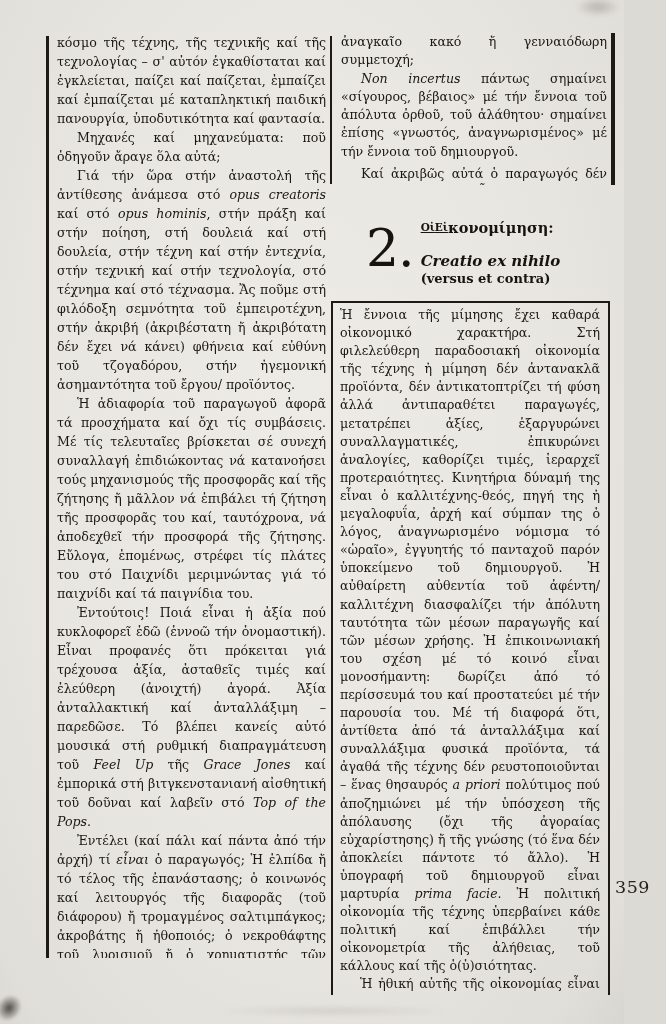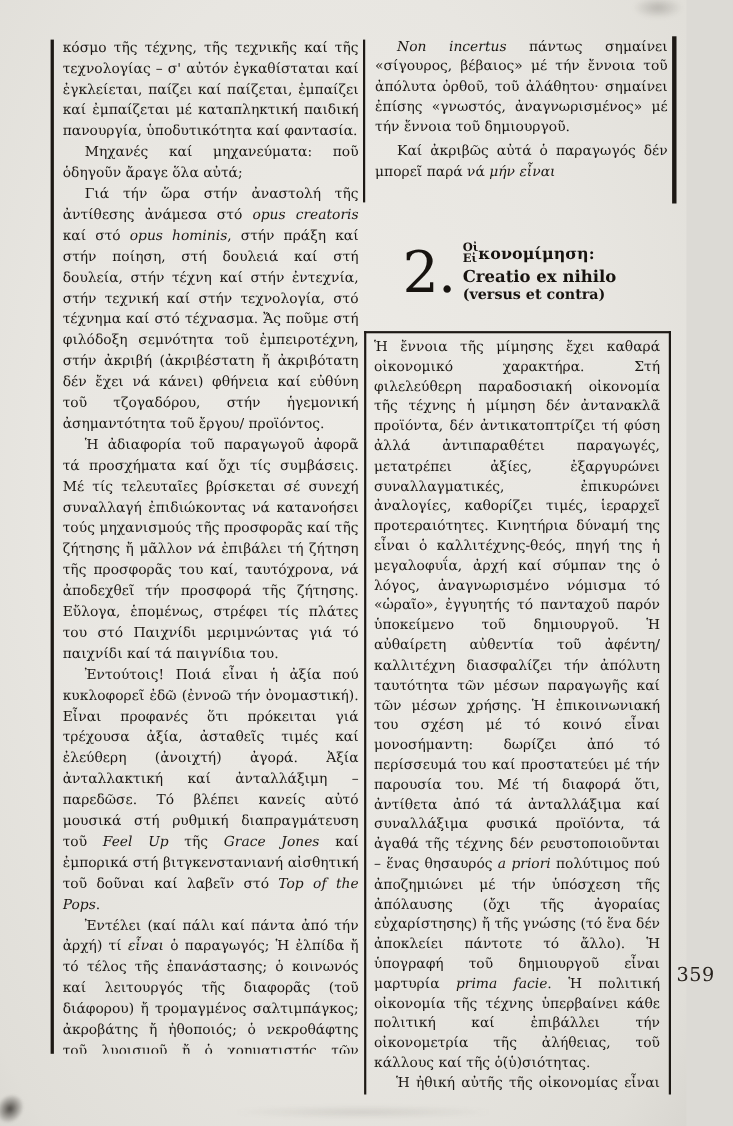--- a/index.html
+++ b/index.html
@@ -48,23 +48,23 @@
   }
 
   
   .section-heading { position:absolute; left:366px; top:219px; width:244px; display:flex; }
   .sec-num {
     font-size:52px; line-height:58px; font-weight:500;
     letter-spacing:-1px; color:#17130f;
   }
   .sec-titles { margin-left:7px; padding-top:2px; color:#17130f; }
   .title-line1 { font-weight:bold; font-size:14.5px; line-height:14px; display:flex; align-items:center; }
-  .stack { display:inline-flex; flex-direction:column; font-size:10.5px; line-height:9.5px; font-weight:bold; }
+  .stack { display:inline-flex; flex-direction:row; font-size:10.5px; line-height:9.5px; font-weight:bold;text-decoration:underline; }
   .title-rest { font-size:14.5px; }
-  .title-line2 { font-weight:bold; font-size:15px; line-height:16px; margin-top:3px; }
+  .title-line2 { font-weight:bold; font-size:15px; line-height:16px; margin-top:18px;font-style:italic; }
   .title-line3 { font-weight:bold; font-size:13px; line-height:16px; margin-top:2px; }
 
   
   .text-box {
     position:absolute; left:331px; top:301px; width:279px; height:694px;
     border:2.5px solid #1d1915; border-bottom:none; box-sizing:border-box;
   }
   .box-inner {
     margin:3px 8px 0 7px; height:685px; overflow:hidden;
     text-align:justify; font-size:12.6px; line-height:18.1px; hyphens:auto; -webkit-hyphens:auto;
@@ -93,20 +93,21 @@
   <div class="col col-left" lang="el">
       <p class=""><span>κόσμο τῆς τέχνης, τῆς τεχνικῆς καί τῆς τεχνολογίας – σ' αὐτόν ἐγκαθίσταται καί ἐγκλείεται, παίζει καί παίζεται, ἐμπαίζει καί ἐμπαίζεται μέ καταπληκτική παιδική πανουργία, ὑποδυτικότητα καί φαντασία.</span></p>
       <p class="indent"><span>Μηχανές καί μηχανεύματα: ποῦ ὁδηγοῦν ἄραγε ὅλα αὐτά;</span></p>
       <p class="indent"><span>Γιά τήν ὥρα στήν ἀναστολή τῆς ἀντίθεσης ἀνάμεσα στό </span><span class="it">opus creatoris</span><span> καί στό </span><span class="it">opus hominis</span><span>, στήν πράξη καί στήν ποίηση, στή δουλειά καί στή δουλεία, στήν τέχνη καί στήν ἐντεχνία, στήν τεχνική καί στήν τεχνολογία, στό τέχνημα καί στό τέχνασμα. Ἄς ποῦμε στή φιλόδοξη σεμνότητα τοῦ ἐμπειροτέχνη, στήν ἀκριβή (ἀκριβέστατη ἤ ἀκριβότατη δέν ἔχει νά κάνει) φθήνεια καί εὐθύνη τοῦ τζογαδόρου, στήν ἡγεμονική ἀσημαντότητα τοῦ ἔργου/ προϊόντος.</span></p>
       <p class="indent"><span>Ἡ ἀδιαφορία τοῦ παραγωγοῦ ἀφορᾶ τά προσχήματα καί ὄχι τίς συμβάσεις. Μέ τίς τελευταῖες βρίσκεται σέ συνεχή συναλλαγή ἐπιδιώκοντας νά κατανοήσει τούς μηχανισμούς τῆς προσφορᾶς καί τῆς ζήτησης ἤ μᾶλλον νά ἐπιβάλει τή ζήτηση τῆς προσφορᾶς του καί, ταυτόχρονα, νά ἀποδεχθεῖ τήν προσφορά τῆς ζήτησης. Εὔλογα, ἑπομένως, στρέφει τίς πλάτες του στό Παιχνίδι μεριμνώντας γιά τό παιχνίδι καί τά παιγνίδια του.</span></p>
       <p class="indent"><span>Ἐντούτοις! Ποιά εἶναι ἡ ἀξία πού κυκλοφορεῖ ἐδῶ (ἐννοῶ τήν ὀνομαστική). Εἶναι προφανές ὅτι πρόκειται γιά τρέχουσα ἀξία, ἀσταθεῖς τιμές καί ἐλεύθερη (ἀνοιχτή) ἀγορά. Ἀξία ἀνταλλακτική καί ἀνταλλάξιμη – παρεδῶσε. Τό βλέπει κανείς αὐτό μουσικά στή ρυθμική διαπραγμάτευση τοῦ </span><span class="it">Feel Up</span><span> τῆς </span><span class="it">Grace Jones</span><span> καί ἐμπορικά στή βιτγκενστανιανή αἰσθητική τοῦ δοῦναι καί λαβεῖν στό </span><span class="it">Top of the Pops</span><span>.</span></p>
       <p class="indent"><span>Ἐντέλει (καί πάλι καί πάντα ἀπό τήν ἀρχή) τί </span><span class="it">εἶναι</span><span> ὁ παραγωγός; Ἡ ἐλπίδα ἤ τό τέλος τῆς ἐπανάστασης; ὁ κοινωνός καί λειτουργός τῆς διαφορᾶς (τοῦ διάφορου) ἤ τρομαγμένος σαλτιμπάγκος; ἀκροβάτης ἤ ἠθοποιός; ὁ νεκροθάφτης τοῦ λυρισμοῦ ἤ ὁ χρηματιστής τῶν ἐπιθυμιῶν μας;</span></p>
     </div>
 
   <div class="col col-right-top" lang="el">
+      <p class=""><span>ἀναγκαῖο κακό ἤ γενναιόδωρη συμμετοχή;</span></p>
       <p class="indent"><span class="it">Non incertus</span><span> πάντως σημαίνει «σίγουρος, βέβαιος» μέ τήν ἔννοια τοῦ ἀπόλυτα ὀρθοῦ, τοῦ ἀλάθητου· σημαίνει ἐπίσης «γνωστός, ἀναγνωρισμένος» μέ τήν ἔννοια τοῦ δημιουργοῦ.</span></p>
       <p class="indent gap"><span>Καί ἀκριβῶς αὐτά ὁ παραγωγός δέν μπορεῖ παρά νά </span><span class="it">μήν εἶναι</span></p>
     </div>
 
   <div class="section-heading">
     <div class="sec-num">2.</div>
     <div class="sec-titles">
       <div class="title-line1">
         <span class="stack">
           <span>Οἰ</span>

